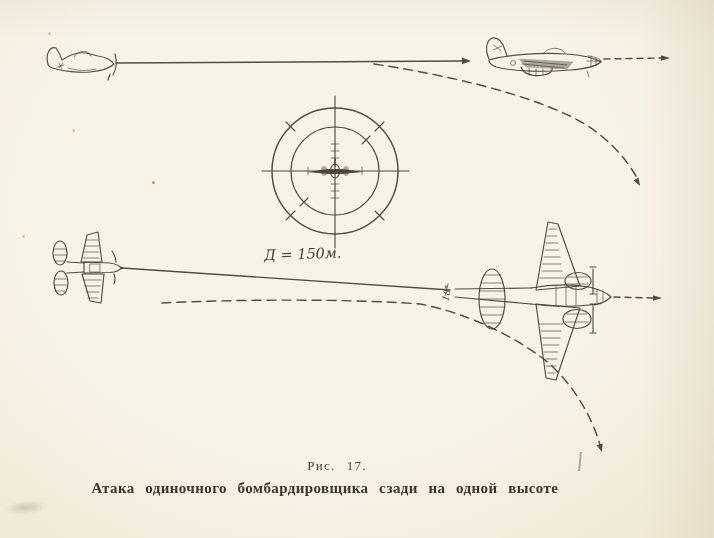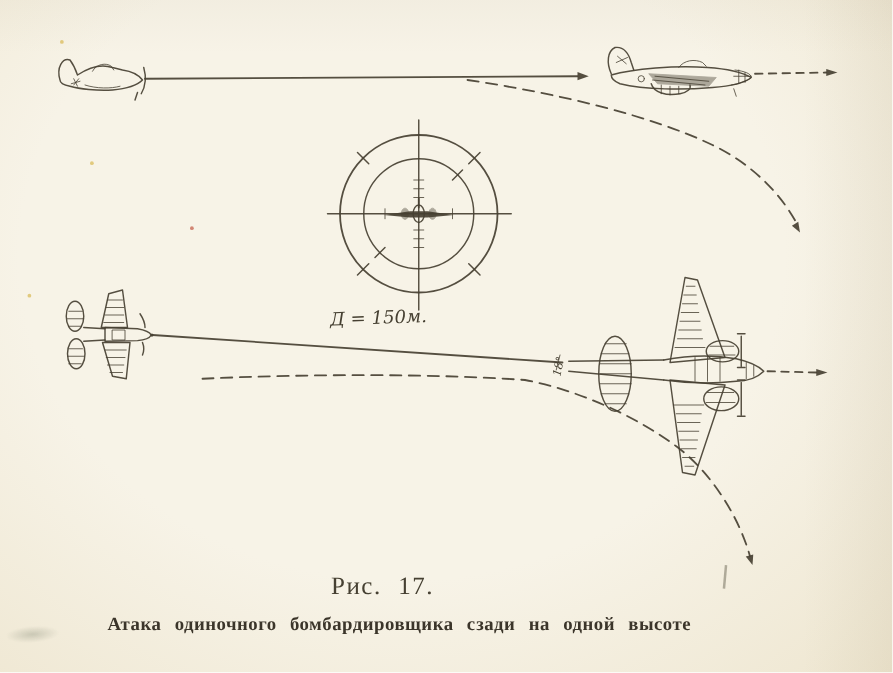--- a/index.html
+++ b/index.html
@@ -15,23 +15,23 @@
   svg.diagram{position:absolute; left:0; top:0;}
   .ink{stroke:var(--ink); fill:none; stroke-width:1.15; stroke-linecap:round; stroke-linejoin:round; opacity:.92;}
   .thin{stroke-width:.8; opacity:.8;}
   .thick{stroke-width:1.45;}
   .fill{fill:var(--ink); stroke:none; opacity:.92;}
   .shade{fill:var(--ink); opacity:.42; stroke:var(--ink); stroke-width:.7;}
   .dash-long{stroke-dasharray:9 6;}
   .dash-med{stroke-dasharray:6 5;}
   text.hand{fill:var(--ink); font-family:"DejaVu Serif","Liberation Serif",serif; font-style:italic;}
   .fig-num{position:absolute; top:458px; left:0; width:612px; text-align:center;
-           font-size:20px; letter-spacing:1.2px; word-spacing:7px;}
-  .fig-cap{position:absolute; top:492px; left:86px; width:478px; font-size:15px; font-weight:700;
-           letter-spacing:.4px; word-spacing:6.5px; white-space:nowrap; color:#3b352a;}
+           font-size:13px; letter-spacing:1.2px; word-spacing:7px;padding-left:31px;}
+  .fig-cap{position:absolute; top:480px; left:86px; width:478px; font-size:15px; font-weight:700;
+           letter-spacing:.4px; word-spacing:6.5px; white-space:nowrap; color:#3b352a;text-align:center;}
   .speck{position:absolute; border-radius:50%;}
   .speck.yellow{width:3px;height:3px;background:rgba(208,168,40,.55);}
   .speck.red{width:3px;height:3px;background:rgba(185,62,40,.6);}
   .smudge{position:absolute; left:5px; top:501px; width:42px; height:13px; transform:rotate(-4deg);
           background:radial-gradient(ellipse at 50% 50%, rgba(100,108,88,.28), rgba(100,108,88,0) 72%);
           filter:blur(.6px);}
   .stray-mark{position:absolute; left:579px; top:452px; width:2px; height:19px;
           background:rgba(92,86,68,.45); transform:rotate(5deg);}
 </style>
 </head>

